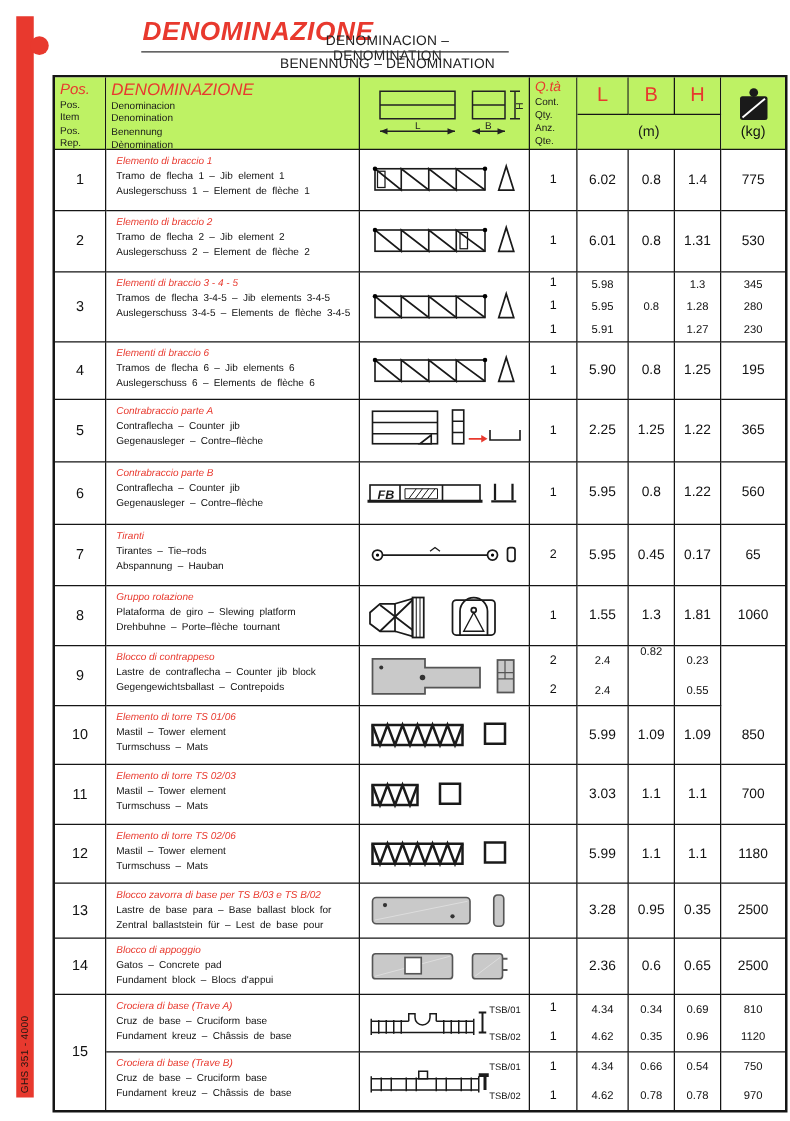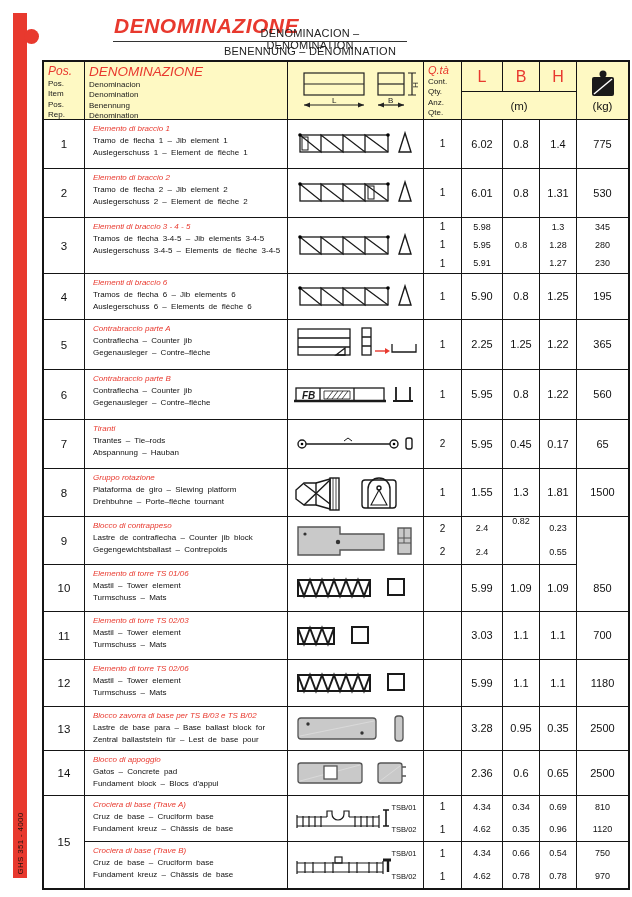--- a/index.html
+++ b/index.html
@@ -14,21 +14,21 @@
   .subtitle2{position:absolute;left:218px;top:45px;width:184px;text-align:center;font-size:11px;color:#222;letter-spacing:.2px;}
   .title-rule{position:absolute;left:113px;top:41px;width:294px;border-top:1.5px solid #333;}
   
   .grid{position:absolute;left:42px;top:60px;display:grid;
     grid-template-columns:41px 203px 136px 38px 41px 37px 37px 51px;
     grid-template-rows:30px 28px 49px 49px 56px 46px 50px 50px 49px 48px 48px 47px 48px 47px 44px 45px 46px 46px;
     border:2px solid #151515;background:#fff;}
   .cell{border-right:1px solid #151515;border-bottom:1px solid #151515;box-sizing:border-box;min-width:0;min-height:0;overflow:hidden;}
   .no-r{border-right:none!important;}
   .no-b{border-bottom:none!important;}
-  .hd{background:#fef9c3;}
+  .hd{background:#bef264;}
   .hd-block{padding:2px 4px;display:flex;flex-direction:column;}
   .hmain{font-style:italic;color:#e8392e;font-size:12px;margin-bottom:1px;}
   .hmain.big{font-size:13.5px;}
   .hsub{font-size:8px;line-height:1.3;color:#1a1a1a;}
   .dimletter{display:flex;align-items:center;justify-content:center;font-size:16px;color:#e8392e;}
   .unitcell{display:flex;align-items:center;justify-content:center;font-size:11.5px;color:#1a1a1a;}
   .kgcell{display:flex;flex-direction:column;align-items:center;justify-content:center;gap:1px;font-size:11.5px;}
   .hdiag{display:flex;align-items:center;justify-content:center;}
   
   .pos{display:flex;align-items:center;justify-content:center;font-size:11.5px;}
@@ -401,21 +401,21 @@
     <div class="cell val" style="grid-area: 10 / 5;">
       <div>1.55</div>
     </div>
     <div class="cell val" style="grid-area: 10 / 6;">
       <div>1.3</div>
     </div>
     <div class="cell val" style="grid-area: 10 / 7;">
       <div>1.81</div>
     </div>
     <div class="cell val no-r" style="grid-area: 10 / 8;">
-      <div>1500</div>
+      <div>1060</div>
     </div>
     <div class="cell pos" style="grid-area: 11 / 1;">9</div>
     <div class="cell desc" style="grid-area: 11 / 2;">
       <div class="t">Blocco di contrappeso</div>
       <div class="l">Lastre de contraflecha – Counter jib block</div>
       <div class="l">Gegengewichtsballast – Contrepoids</div>
     </div>
     <div class="cell diag" style="grid-area: 11 / 3;">
       <div class="dsvg">
         <svg width="132" height="40" viewBox="0 0 132 40">

